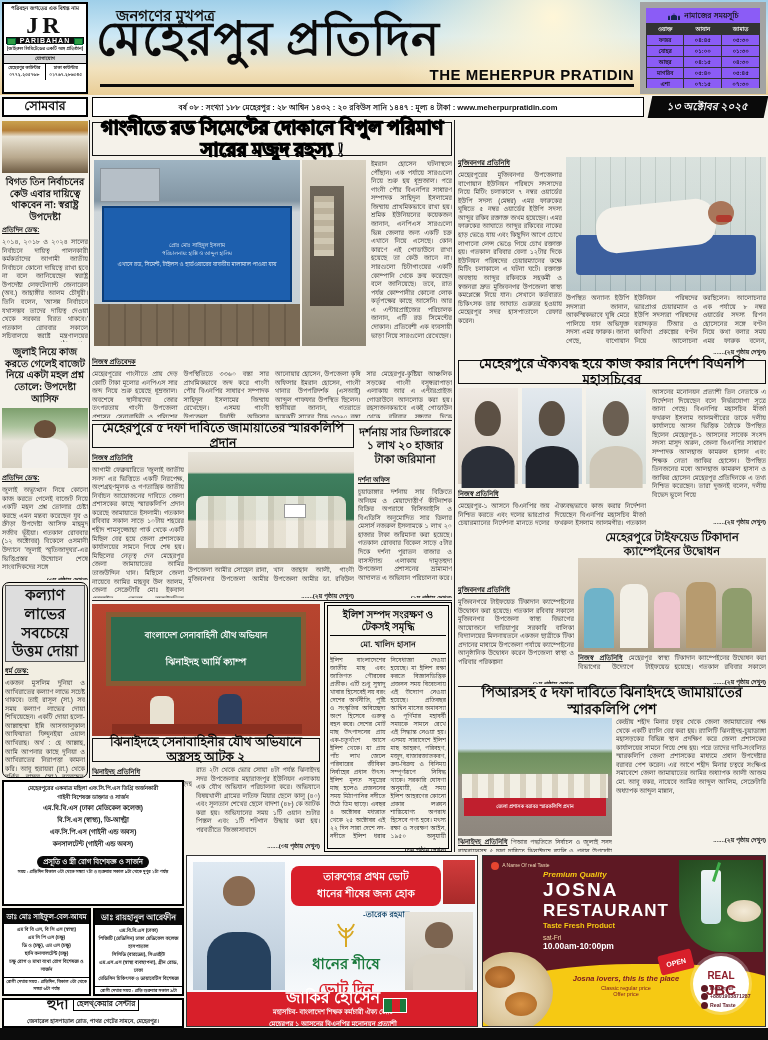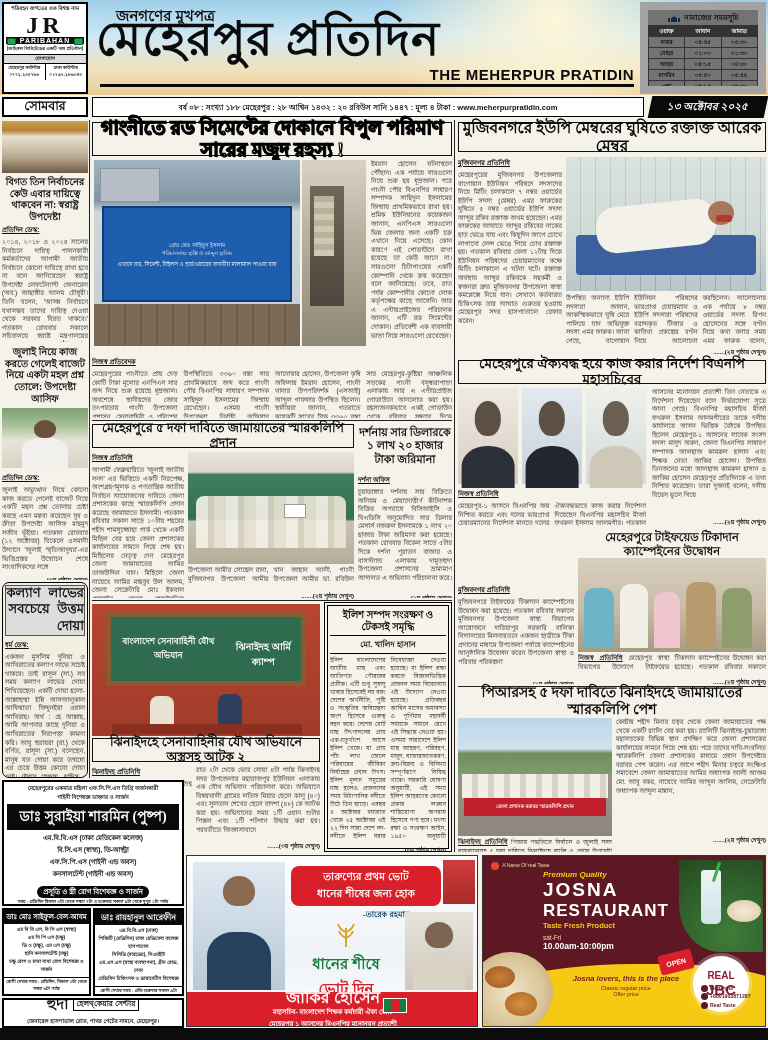--- a/index.html
+++ b/index.html
@@ -22,43 +22,43 @@
 .jrad{position:absolute;left:2px;top:2px;width:86px;height:92px;background:#fff;border:2px solid #000;text-align:center;overflow:hidden}
 .jr-top{font-size:5.4px;font-weight:bold;padding-top:1px}
 .jr-big{font-size:24px;font-weight:900;line-height:1;letter-spacing:4px;font-family:"Liberation Serif",serif}
 .jr-band{position:relative;background:#111;color:#fff;font-size:7px;font-weight:bold;letter-spacing:1px;margin:0 2px}
 .jr-bus{position:absolute;top:1px;width:9px;height:7px;background:#2e9e44;border:1px solid #063}
 .jr-sub{font-size:4.6px;font-weight:bold;margin-top:1px}
 .jr-cntc{font-size:4.8px;font-weight:bold;background:#ddd;border-top:1px solid #000;border-bottom:1px solid #000;margin-top:1px}
 .jr-tbl{display:flex;font-size:4.4px;font-weight:bold}
 .jr-tbl>div{flex:1;border-right:1px solid #000;padding:1px}
 .jr-tbl>div:last-child{border-right:none}
-.prayer{position:absolute;right:2px;top:2px;width:126px;height:92px;background:#737373;border:8px solid #a3a3a3;overflow:hidden}
+.prayer{position:absolute;right:2px;top:2px;width:126px;height:92px;background:#8b5cf6;border:6px solid #a3a3a3;overflow:hidden}
 .pr-title{display:flex;align-items:center;justify-content:center;gap:3px;font-size:7.6px;font-weight:bold;padding:1px 0}
 .pr-tbl{width:100%;border-collapse:collapse}
 .pr-tbl td{border:1px solid #333;font-size:5.6px;font-weight:bold;text-align:center;padding:0.5px 1px}
 .pr-head td{background:#333;color:#fff}
 .tagline{position:absolute;left:116px;top:4px;font-size:15px;font-weight:bold;color:#111}
 .title{position:absolute;left:96px;top:16px;width:540px;font-size:47px;font-weight:900;color:#0b0b0b;font-family:Liberation Serif, serif;letter-spacing:1px;line-height:1}
 .title-en{position:absolute;right:134px;top:66px;font-size:15px;font-weight:900;letter-spacing:.5px;color:#0b0b0b}
 .title-line{position:absolute;left:100px;top:84px;width:534px;height:3px;background:#0b0b0b}
 
 .daybox{position:absolute;left:2px;top:97px;width:86px;height:20px;border:2px solid #000;background:#fff;display:flex;align-items:center;justify-content:center;font-size:12.5px;font-weight:900}
 .infobox{position:absolute;left:92px;top:97px;width:552px;height:20px;border:1.5px solid #000;background:#fff;display:flex;align-items:center;justify-content:center;font-size:7.6px;font-weight:bold}
 .datebox{position:absolute;left:650px;top:96px;width:116px;height:22px;background:#0a0a0a;color:#fff;display:flex;align-items:center;justify-content:center;font-size:10.5px;font-weight:bold;transform:skewX(-12deg)}
 
 .shl{font-weight:bold;text-align:center;font-family:"Liberation Serif",serif;line-height:1.22}
 .duabox{position:absolute;left:2px;top:582px;width:86px;height:196px;border:1.5px solid #000;border-radius:7px;padding:2px;background:#f2eee2;overflow:hidden}
-.dua-h{font-size:13px;font-weight:900;text-align:right;background:#ddd;border:1px solid #555;line-height:1.25;font-family:Liberation Mono, monospace}
+.dua-h{font-size:15px;font-weight:900;text-align:center;background:#ddd;border:1px solid #555;line-height:1.25;font-family:Liberation Serif, serif}
 
 .adbox{position:absolute;background:#fff;border:2px solid #000;overflow:hidden;text-align:center}
 .namebar{background:#0a0a0a;color:#fff;font-weight:900;font-family:"Liberation Serif",serif}
 .pill{display:inline-block;background:#0a0a0a;color:#fff;border-radius:8px;font-weight:bold;padding:0 6px}
 
-.board{background:#2f6b4e;border:5px solid #8a5a33;position:absolute;display:flex;flex-direction:row;align-items:center;justify-content:center;color:#fff;font-weight:bold;text-align:center}
+.board{background:#2f6b4e;border:5px solid #8a5a33;position:absolute;display:flex;flex-direction:column;align-items:center;justify-content:center;color:#fff;font-weight:bold;text-align:center}
 .sign{position:absolute;background:#1d5fae;color:#fff;text-align:center;border:2px solid #0c3d78;display:flex;flex-direction:column;justify-content:center}
 .portrait{position:absolute;background:linear-gradient(180deg,#e3e9ee,#c6d2da)}
 .portrait i{position:absolute;left:50%;top:14%;width:44%;height:36%;transform:translateX(-50%);background:#5c5044;border-radius:50% 50% 46% 46%}
 .portrait b{position:absolute;left:50%;bottom:-4%;width:88%;height:44%;transform:translateX(-50%);background:#373c45;border-radius:48% 48% 0 0}
 
 .bnp{position:absolute;left:186px;top:855px;width:292px;height:172px;background:linear-gradient(180deg,#fdfdfd 0%,#eef3f7 60%,#fff 100%);border:1px solid #333;overflow:hidden}
 .bnp-red{position:absolute;background:#d81f2a;color:#fff}
 .josna{position:absolute;left:482px;top:855px;width:284px;height:172px;background:#5e1823;border:1px solid #333;overflow:hidden;color:#fff}
 .josna-yellow{position:absolute;left:-20px;bottom:-34px;width:340px;height:96px;background:#f6c913;border-radius:50% 40% 0 0}
 .ic{display:inline-block;width:7px;height:7px;border-radius:50%;background:#5e1823;margin-right:2px;vertical-align:middle}
@@ -184,23 +184,20 @@
     <div class="abs" style="left:12px;top:36px;width:20px;height:60px;background:repeating-linear-gradient(0deg,#cfc7b2 0 6px,#bcb29c 6px 12px)"></div>
   </div>
   <div class="abs bd" style="left:371px;top:160px;width:81px;height:186px">ইমরান হোসেন ঘটনাস্থলে পৌঁছান। এক পর্যায়ে সারগুলো নিয়ে শুরু হয় ধূম্রজাল। পরে গাংনী পৌর বিএনপির সাধারণ সম্পাদক সাহিদুল ইসলামের জিম্মায় প্রাথমিকভাবে রাখা হয়। শ্রমিক ইউনিয়নের কয়েকজন জানান, এনপিএস সারগুলো ভিন্ন জেলার জন্য একটি চক্র এখানে নিয়ে এসেছে। কোন কারণে এই গোডাউনে রাখা হয়েছে তা কেউ জানে না। সারগুলো চিটাগাংয়ের একটি কোম্পানি থেকে ক্রয় করেছেন বলে জানিয়েছে। তবে, রাত পর্যন্ত কোম্পানীর কোনো লোক কর্তৃপক্ষের কাছে আসেনি। আর এ এন্টারপ্রাইজের পরিচালক জানান, এটি রড সিমেন্টের দোকান। প্রতিবেশী এক ব্যবসায়ী ভাড়া নিয়ে সারগুলো রেখেছেন।</div>
   <div class="abs" style="left:92px;top:350px;width:360px;height:68px;overflow:hidden">
     <div class="by" style="display:inline">নিজস্ব প্রতিবেদক</div>
     <div class="bd c4" style="height:58px;margin-top:2px">মেহেরপুরের গাংনীতে প্রায় দেড় কোটি টাকা মূল্যের এনপিএস সার জব্দ নিয়ে শুরু হয়েছে ধূম্রজাল। অবশেষে স্থানীয়দের জোর তৎপরতায় গাংনী উপজেলা প্রশাসন, সেনাবাহিনী ও পুলিশের উপস্থিতিতে ৩৩৬০ বস্তা সার প্রাথমিকভাবে জব্দ করে গাংনী পৌর বিএনপির সাধারণ সম্পাদক সাহিদুল ইসলামের জিম্মায় রেখেছেন। এসময় গাংনী উপজেলা নির্বাহী অফিসার আনোয়ার হোসেন, উপজেলা কৃষি অফিসার ইমরান হোসেন, গাংনী থানার উপপরিদর্শক (এসআই) আব্দুল গাফফার উপস্থিত ছিলেন। স্থানীয়রা জানান, গতরাতে কয়েকটি সারের ট্রাক ৩৩৬০ বস্তা সার মেহেরপুর-কুষ্টিয়া আঞ্চলিক সড়কের গাংনী বসুন্ধরাপাড়া এলাকায় আর এ এন্টারপ্রাইজ গোডাউনে আনলোড করা হয়। রহস্যজনকভাবে একই গোডাউন থেকে রবিবার সন্ধ্যার দিকে আবারও ওই সার ট্রাকে লোড করে কয়েকজন। এতে স্থানীয়দের মধ্যে সন্দেহ সৃষ্টি হলে উপজেলা প্রশাসন ও কৃষি বিভাগসহ পুলিশকে খবর দেন। এক পর্যায়ে মেহেরপুর জেলা প্রশাসককেও খবরটি দেন। পরে উপজেলা নির্বাহী অফিসার আনোয়ার হোসেন, কৃষি অফিসার</div>
     
   </div>
   <div class="hrule" style="left:92px;top:420px;width:360px"></div>
 
-  <div class="abs hlbox" style="left:458px;top:122px;width:308px;height:30px">
-    <div class="hl" style="font-size:15.5px">মুজিবনগরে ইউপি মেম্বরের ঘুষিতে রক্তাক্ত আরেক মেম্বর</div>
-  </div>
   <div class="abs" style="left:458px;top:157px;width:104px;height:199px;overflow:hidden">
     <div class="by">মুজিবনগর প্রতিনিধি</div>
     <div class="bd" style="height:188px">মেহেরপুরের মুজিবনগর উপজেলার বাগোয়ান ইউনিয়ন পরিষদে সদস্যদের নিয়ে মিটিং চলাকালে ৭ নম্বর ওয়ার্ডের ইউপি সদস্য (মেম্বর) এমর ফারুকের ঘুষিতে ৫ নম্বর ওয়ার্ডের ইউপি সদস্য আব্দুর রকিব রক্তাক্ত জখম হয়েছেন। এমর ফারুকের আঘাতে আব্দুর রকিবের নাকের হাড় ভেঙে যায় এবং কিছুদিন আগে চোখে লাগানো লেন্স ভেঙে গিয়ে চোখ রক্তাক্ত হয়। গতকাল রবিবার বেলা ১২টার দিকে ইউনিয়ন পরিষদের চেয়ারম্যানের কক্ষে মিটিং চলাকালে এ ঘটনা ঘটে। রক্তাক্ত অবস্থায় আব্দুর রকিবকে সহকর্মী ও স্বজনরা দ্রুত মুজিবনগর উপজেলা স্বাস্থ্য কমপ্লেক্সে নিয়ে যান। সেখানে কর্তব্যরত চিকিৎসক তার আঘাত গুরুতর হওয়ায় মেহেরপুর সদর হাসপাতালে রেফার করেন।</div>
   </div>
   <div class="photo" style="left:566px;top:157px;width:200px;height:134px;background:repeating-linear-gradient(90deg,rgba(255,255,255,.25) 0 14px,rgba(0,0,0,.05) 14px 15px),linear-gradient(180deg,#cdd8d3 0%,#bfcdc8 60%,#9fb3b8 100%)">
     <div class="abs" style="left:10px;top:78px;width:180px;height:40px;background:#3c5f9e;border-radius:4px"></div>
     <div class="abs" style="left:30px;top:46px;width:120px;height:46px;background:#f3f1ea;border-radius:20px;transform:rotate(-6deg)"></div>
     <div class="abs" style="left:142px;top:44px;width:26px;height:24px;background:#a9765a;border-radius:50%"></div>
     <div class="abs" style="left:150px;top:58px;width:16px;height:7px;background:#b03a2e;border-radius:3px"></div>
   </div>
@@ -316,21 +313,20 @@
     <div class="bd" style="height:116px">কেন্দ্রীয় শহীদ মিনার চত্বর থেকে জেলা জামায়াতের পক্ষ থেকে একটি র‍্যালি বের করা হয়। র‍্যালিটি ঝিনাইদহ-চুয়াডাঙ্গা মহাসড়কের বিভিন্ন স্থান প্রদক্ষিণ করে জেলা প্রশাসকের কার্যালয়ের সামনে গিয়ে শেষ হয়। পরে তাদের দাবি-সংবলিত স্মারকলিপি জেলা প্রশাসকের মাধ্যমে প্রধান উপদেষ্টার বরাবর পেশ করেন। এর আগে শহীদ মিনার চত্বরে সংক্ষিপ্ত সমাবেশে জেলা জামায়াতের আমির অধ্যাপক আলী আজম মো. আবু বকর, নায়েবে আমির আব্দুল আলিম, সেক্রেটারি অধ্যাপক আব্দুল মান্নান,</div>
     <div class="cont">.......(২য় পৃষ্ঠায় দেখুন)</div>
   </div>
   <div class="abs" style="left:458px;top:838px;width:154px;height:14px;overflow:hidden">
     <div class="bd" style="font-size:6px"><span class="by" style="text-decoration:underline">ঝিনাইদহ প্রতিনিধি</span> <span>পিআর পদ্ধতিতে নির্বাচন ও জুলাই সনদ বাস্তবায়নসহ ৫ দফা দাবিতে ঝিনাইদহে র‍্যালি ও প্রধান উপদেষ্টা বরাবর স্মারকলিপি পেশ করেছে জামায়াতে ইসলামী। গতকাল রোববার সকালে শহরের</span></div>
   </div>
 
   <div class="adbox" style="left:2px;top:780px;width:182px;height:126px">
     <div style="font-size:5.6px;font-weight:bold;margin-top:2px">মেহেরপুরের একমাত্র মহিলা এফ.সি.পি.এস ডিগ্রি অর্জনকারী</div>
     <div style="font-size:5.6px;font-weight:bold">গাইনী বিশেষজ্ঞ ডাক্তার ও সার্জন</div>
-    <div class="namebar" style="font-size:14px;margin:2px 3px;padding:1px 0">ডাঃ সুরাইয়া শারমিন (পুষ্প)</div>
     <div style="font-size:6.6px;font-weight:bold">এম.বি.বি.এস (ঢাকা মেডিকেল কলেজ)</div>
     <div style="font-size:6.6px;font-weight:bold">বি.সি.এস (স্বাস্থ্য), ডি-আল্ট্রা</div>
     <div style="font-size:6.6px;font-weight:bold">এফ.সি.পি.এস (গাইনী এন্ড অবস)</div>
     <div style="font-size:6.6px;font-weight:bold">কনসালটেন্ট (গাইনী এন্ড অবস)</div>
     <div class="pill" style="font-size:7px;margin-top:1px">প্রসূতি ও স্ত্রী রোগ বিশেষজ্ঞ ও সার্জন</div>
     <div style="font-size:4.4px;font-weight:bold;margin-top:1px">সময় : প্রতিদিন বিকাল ৩টা থেকে সন্ধ্যা ৭টা ও শুক্রবার সকাল ৯টা থেকে দুপুর ১টা পর্যন্ত</div>
   </div>
   <div class="adbox" style="left:93px;top:908px;width:91px;height:88px">
     <div class="namebar" style="font-size:8px;padding:1px">ডাঃ রায়হানুল আরেফীন</div>
     <div style="font-size:4.8px;font-weight:bold;margin-top:2px">এম.বি.বি.এস (ঢাকা)</div>

